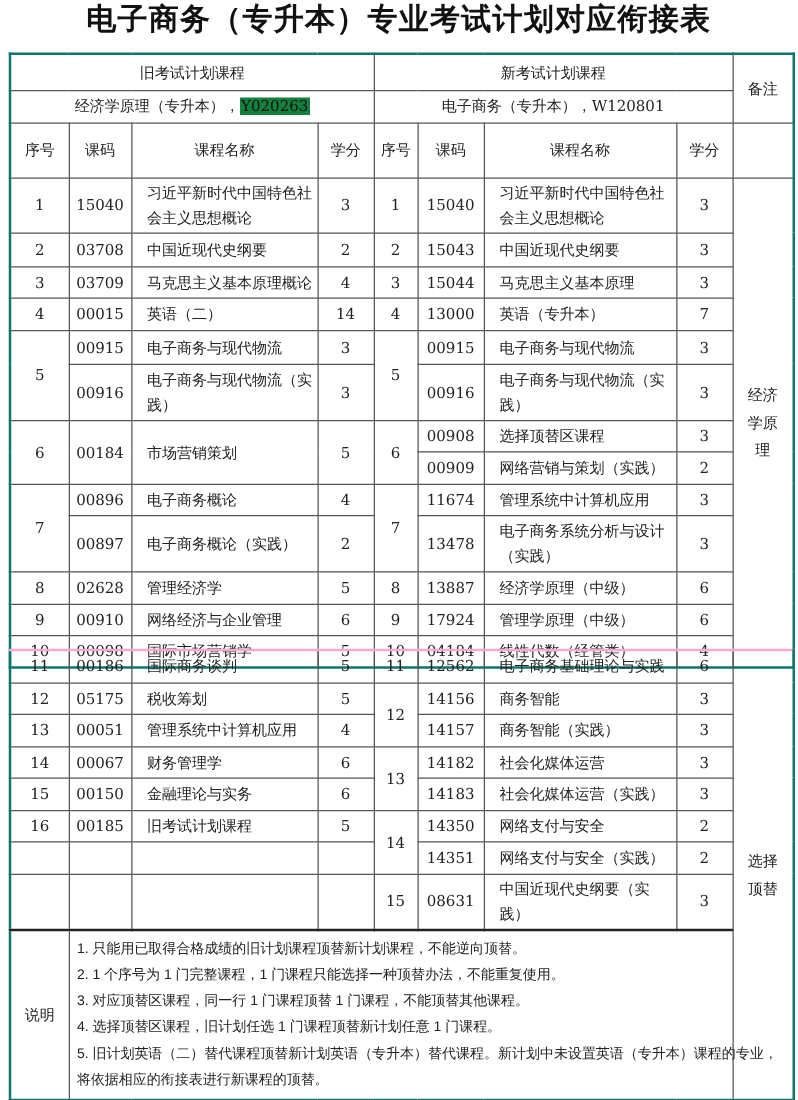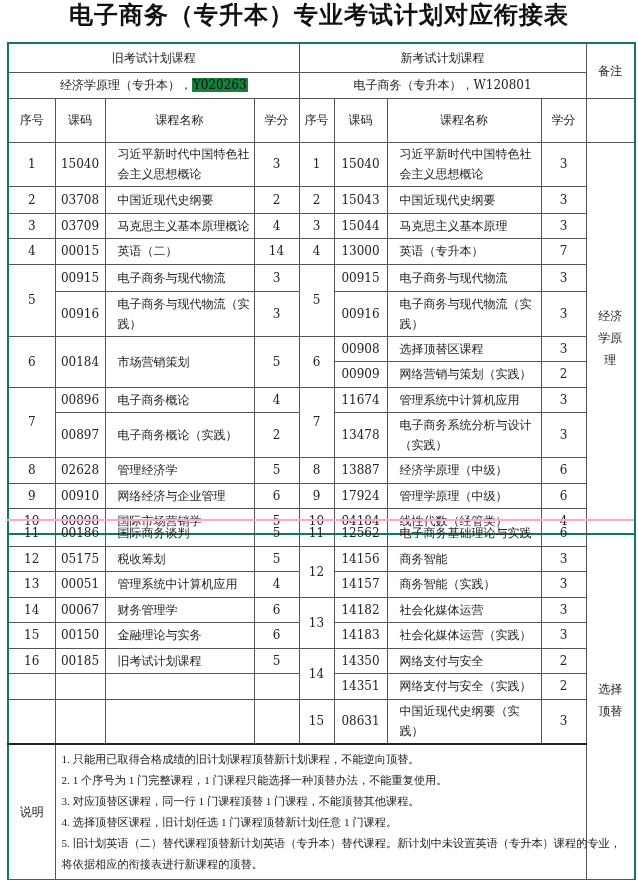--- a/index.html
+++ b/index.html
@@ -4,21 +4,21 @@
 <style>
   html, body { margin:0; padding:0; background:#ffffff; }
   body { width:638px; height:880px; position:relative; overflow:hidden; font-family:"DejaVu Serif","Liberation Serif",serif; color:#222; }
   .title { position:absolute; left:0; top:0; width:638px; height:28px; text-align:center; font-family:"DejaVu Sans","Liberation Sans",sans-serif; font-weight:bold; font-size:24px; line-height:30px; color:#111; letter-spacing:1px; }
   table { position:absolute; left:7px; top:42px; width:627px; border-collapse:collapse; table-layout:fixed; border:2px solid #0f766e; }
   td { border:1px solid #555; font-size:12px; text-align:center; vertical-align:middle; padding:0; line-height:20px; }
   td.name { text-align:left; padding-left:12px; padding-right:4px; }
   td.thick-top { border-top:2px solid #222; }
   .hl { background:#15803d; color:#111; padding:0 1px; }
   .notes-label { font-size:12px; line-height:26px; }
-  .notes { text-align:left; padding:4px 6px; font-family:Liberation Serif, serif; font-size:11.2px; line-height:21px; }
+  .notes { text-align:left; padding:4px 6px; font-family:Liberation Sans, sans-serif; font-size:11.2px; line-height:21px; }
   .notes div { white-space:normal; }
   .vtext { display:inline-block; width:24px; line-height:22px; }
 </style>
 </head>
 <body>
 
 <div class="title">电子商务（专升本）专业考试计划对应衔接表</div>
 
 <table>
   <colgroup>

